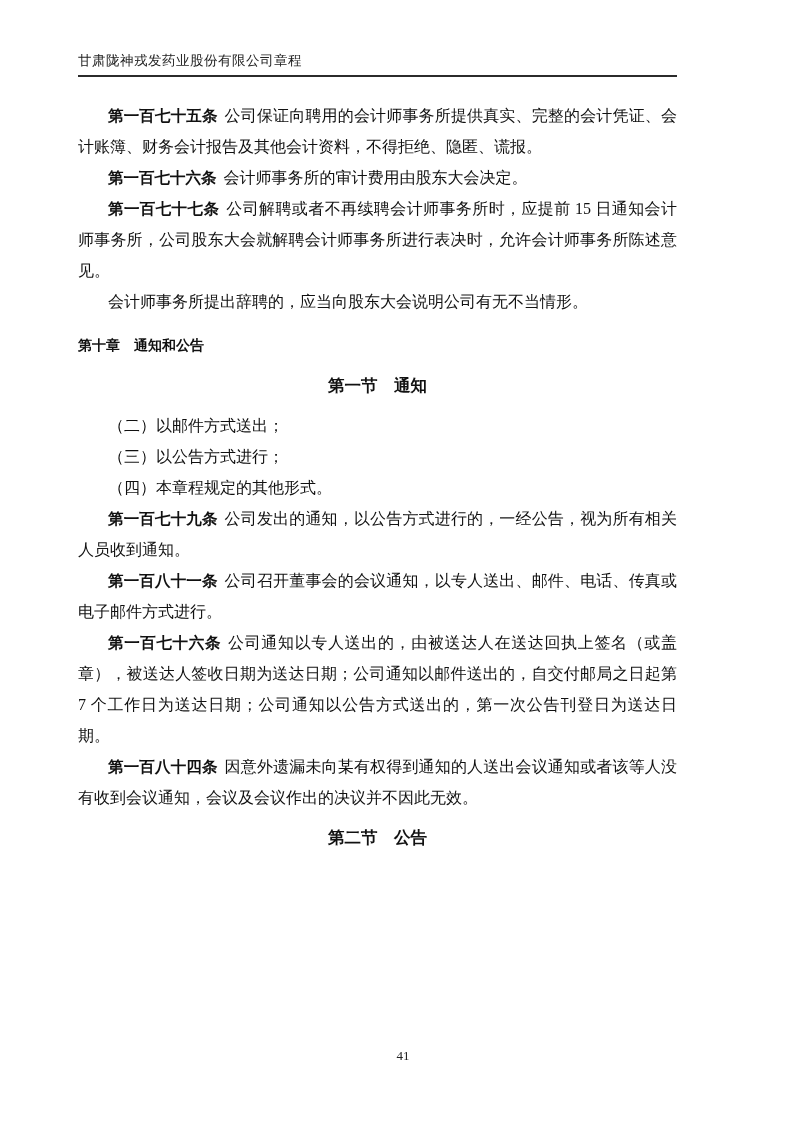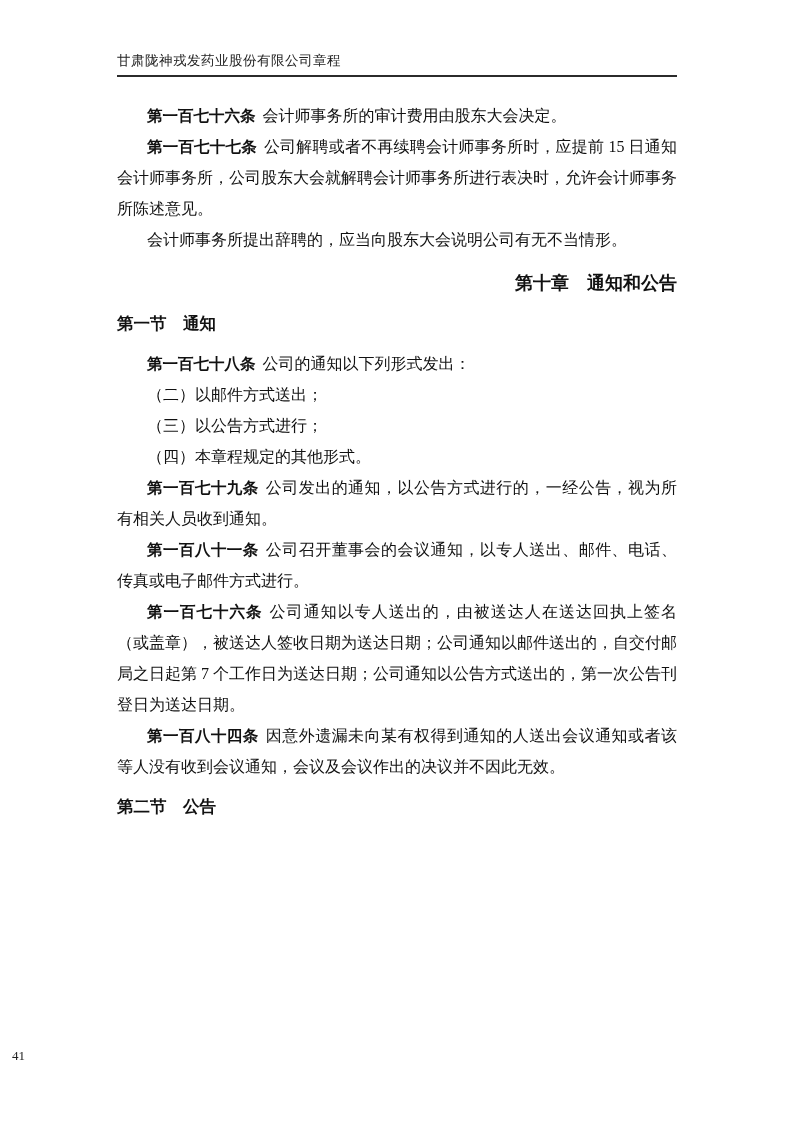--- a/index.html
+++ b/index.html
@@ -7,21 +7,21 @@
     padding: 0;
     background: #ffffff;
   }
   .page {
     position: relative;
     width: 794px;
     height: 1122px;
     margin: 0 auto;
     background: #ffffff;
     box-sizing: border-box;
-    padding: 52px 117px 0 117px;
+    padding: 52px 117px 0 78px;
     color: #1a1a1a;
     font-family: "Liberation Serif", "DejaVu Serif", serif;
     overflow: hidden;
   }
   .page-header {
     border-bottom: 2px solid #2b2b2b;
     padding-bottom: 5px;
   }
   .header-title {
     font-size: 13.5px;
@@ -40,60 +40,62 @@
     margin: 0;
     text-indent: 30px;
   }
   .art-num {
     font-weight: bold;
     margin-right: 0.45em;
     font-family: "Liberation Sans", "DejaVu Sans", sans-serif;
     font-size: 15.5px;
   }
   .chapter-heading {
-    text-align: right;
+    text-align: left;
     font-weight: bold;
-    font-size: 18px;
+    font-size: 14px;
     line-height: 31px;
     margin: 13px 0 9px 0;
     font-family: "Liberation Sans", "DejaVu Sans", sans-serif;
   }
   .section-heading {
+    text-align: center;
     font-weight: bold;
     font-size: 16.5px;
     line-height: 31px;
     margin: 9px 0 9px 0;
     font-family: "Liberation Sans", "DejaVu Sans", sans-serif;
   }
   .page-footer {
     position: absolute;
     left: 12px;
     right: 0;
     bottom: 58px;
+    text-align: center;
   }
   .page-number {
     font-size: 13px;
     color: #222222;
   }
 </style>
 </head>
 <body>
 
 <div class="page">
   <div class="page-header">
     <div class="header-title">甘肃陇神戎发药业股份有限公司章程</div>
   </div>
 
   <div class="doc-body">
+      <p class="para"><span class="art-num">第一百七十五条</span><span>公司保证向聘用的会计师事务所提供真实、完整的会计凭证、会计账簿、财务会计报告及其他会计资料，不得拒绝、隐匿、谎报。</span></p>
       <p class="para"><span class="art-num">第一百七十六条</span><span>会计师事务所的审计费用由股东大会决定。</span></p>
       <p class="para"><span class="art-num">第一百七十七条</span><span>公司解聘或者不再续聘会计师事务所时，应提前 15 日通知会计师事务所，公司股东大会就解聘会计师事务所进行表决时，允许会计师事务所陈述意见。</span></p>
       <p class="para"><span>会计师事务所提出辞聘的，应当向股东大会说明公司有无不当情形。</span></p>
       <div class="chapter-heading"><span>第十章　通知和公告</span></div>
       <div class="section-heading"><span>第一节　通知</span></div>
-      <p class="para"><span class="art-num">第一百七十八条</span><span>公司的通知以下列形式发出：</span></p>
       <p class="para"><span>（二）以邮件方式送出；</span></p>
       <p class="para"><span>（三）以公告方式进行；</span></p>
       <p class="para"><span>（四）本章程规定的其他形式。</span></p>
       <p class="para"><span class="art-num">第一百七十九条</span><span>公司发出的通知，以公告方式进行的，一经公告，视为所有相关人员收到通知。</span></p>
       <p class="para"><span class="art-num">第一百八十一条</span><span>公司召开董事会的会议通知，以专人送出、邮件、电话、传真或电子邮件方式进行。</span></p>
       <p class="para"><span class="art-num">第一百七十六条</span><span>公司通知以专人送出的，由被送达人在送达回执上签名（或盖章），被送达人签收日期为送达日期；公司通知以邮件送出的，自交付邮局之日起第 7 个工作日为送达日期；公司通知以公告方式送出的，第一次公告刊登日为送达日期。</span></p>
       <p class="para"><span class="art-num">第一百八十四条</span><span>因意外遗漏未向某有权得到通知的人送出会议通知或者该等人没有收到会议通知，会议及会议作出的决议并不因此无效。</span></p>
       <div class="section-heading"><span>第二节　公告</span></div>
     </div>
 

